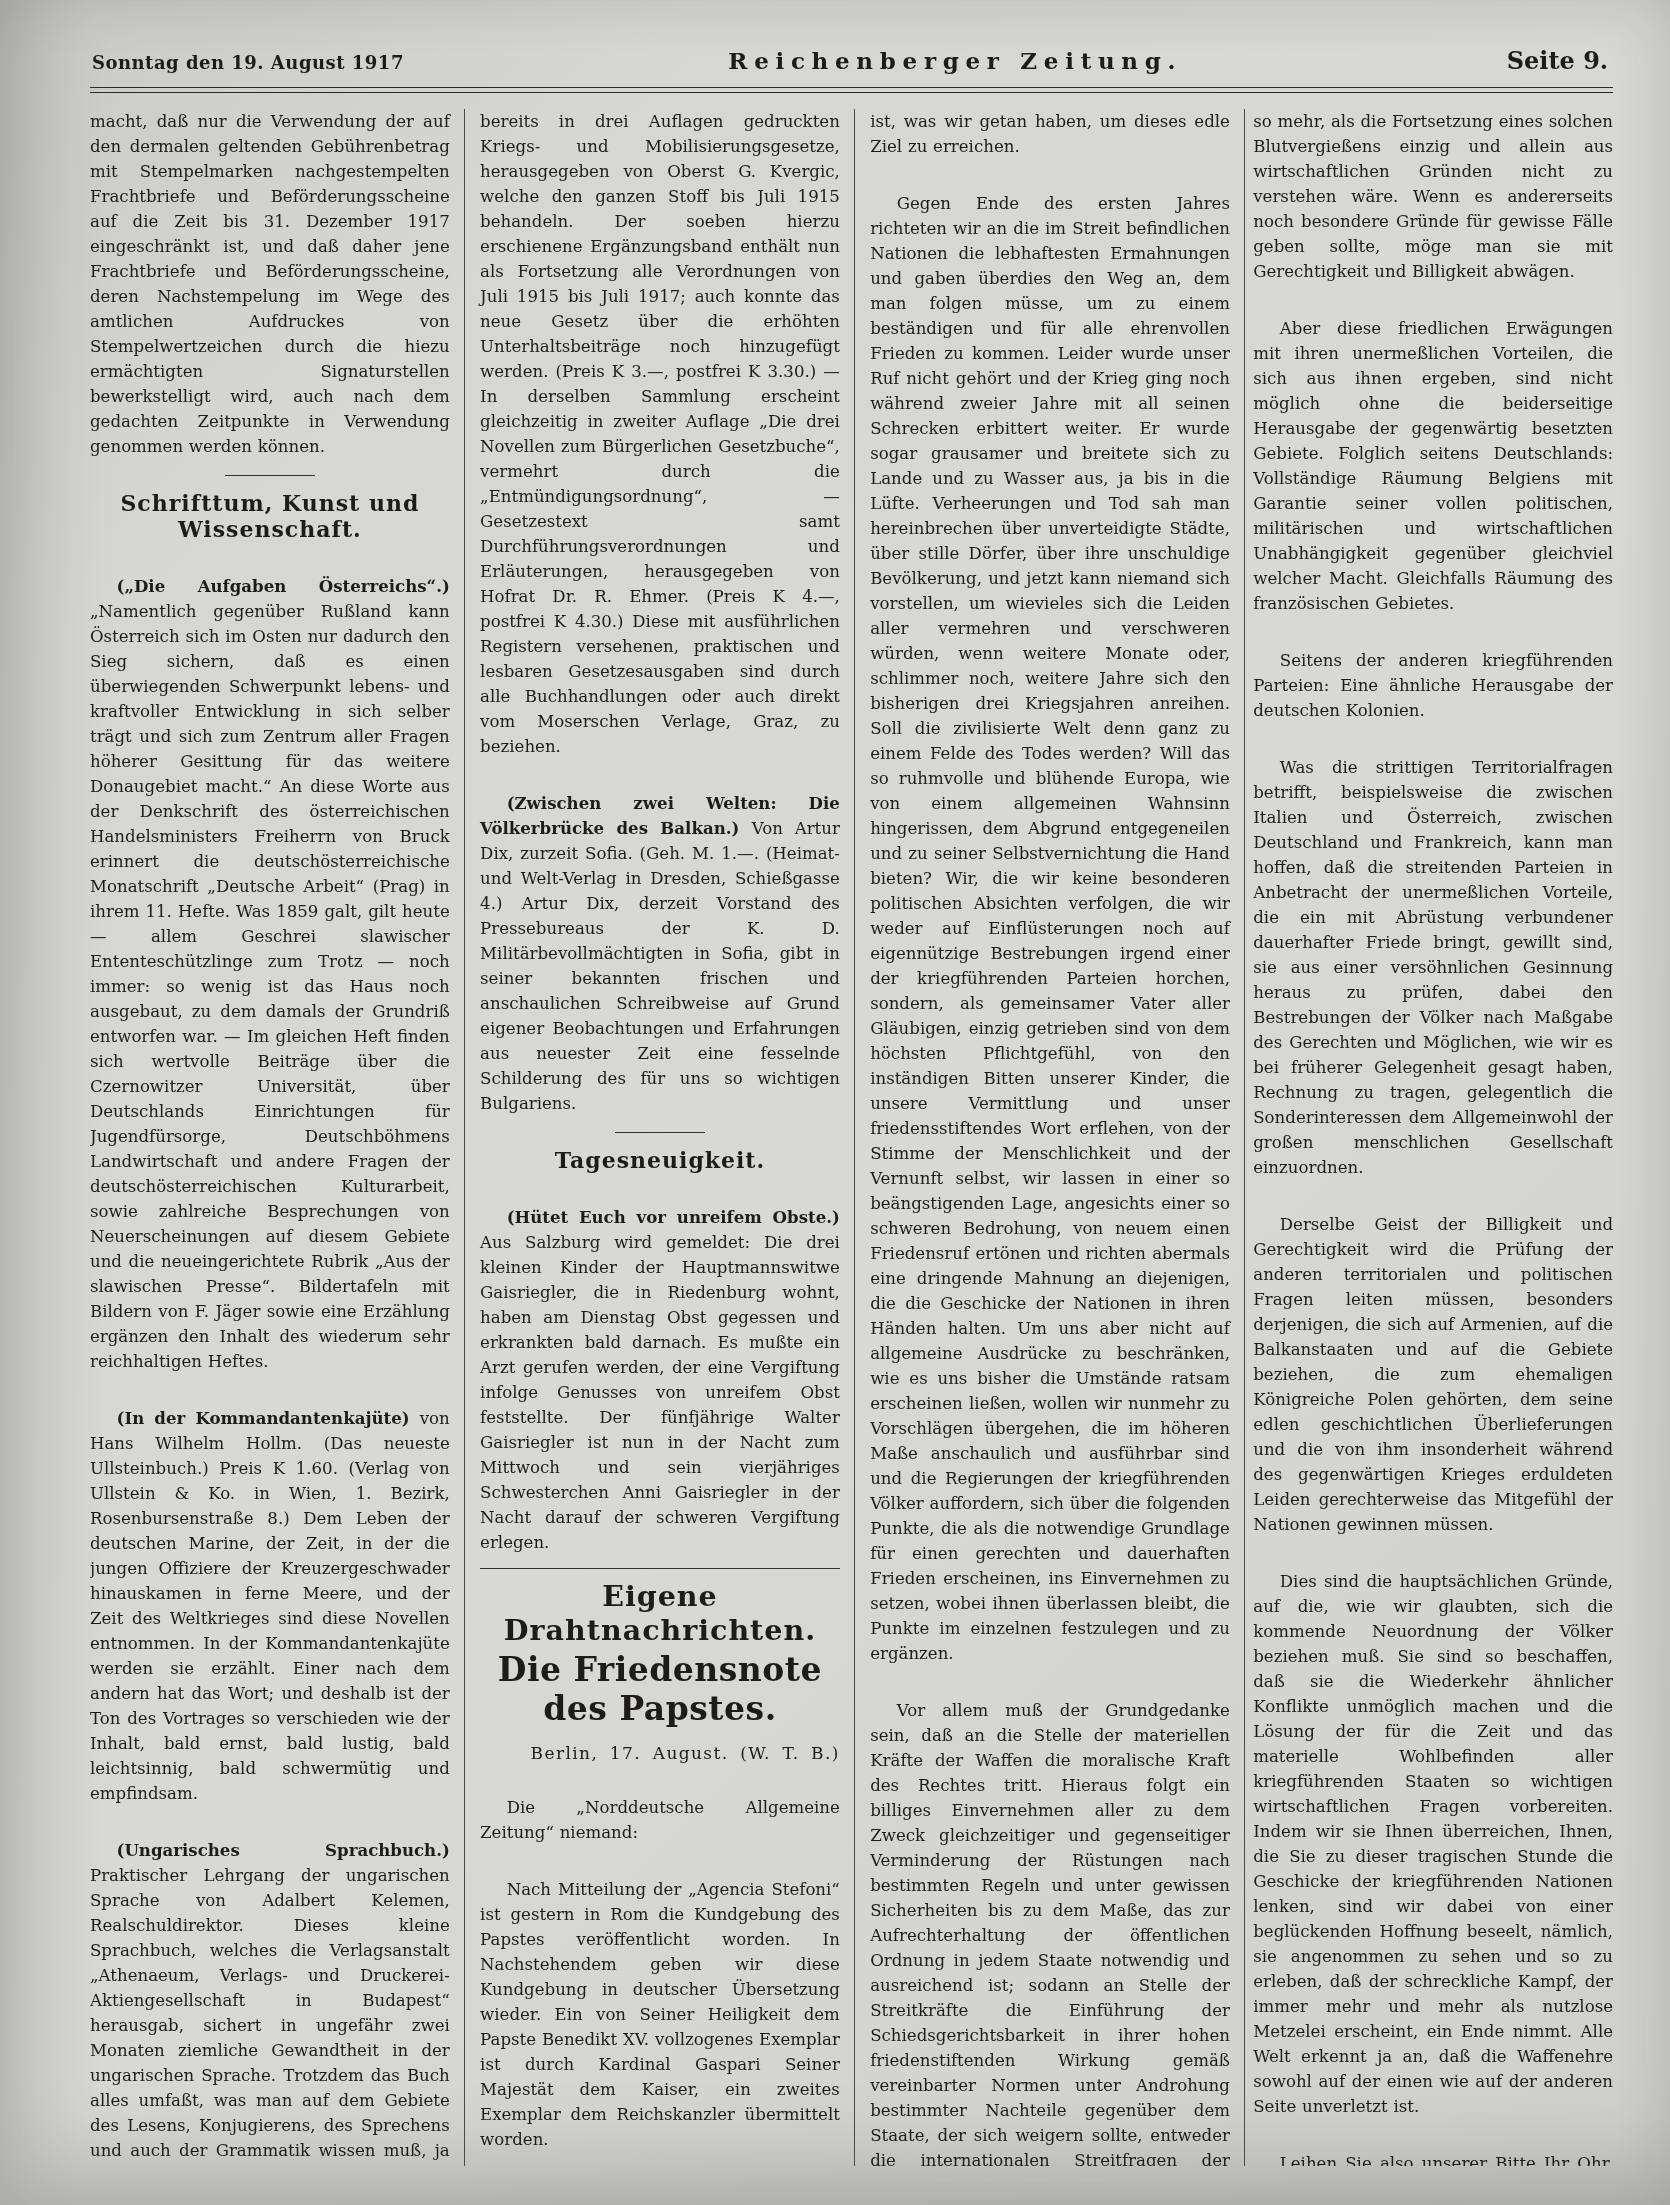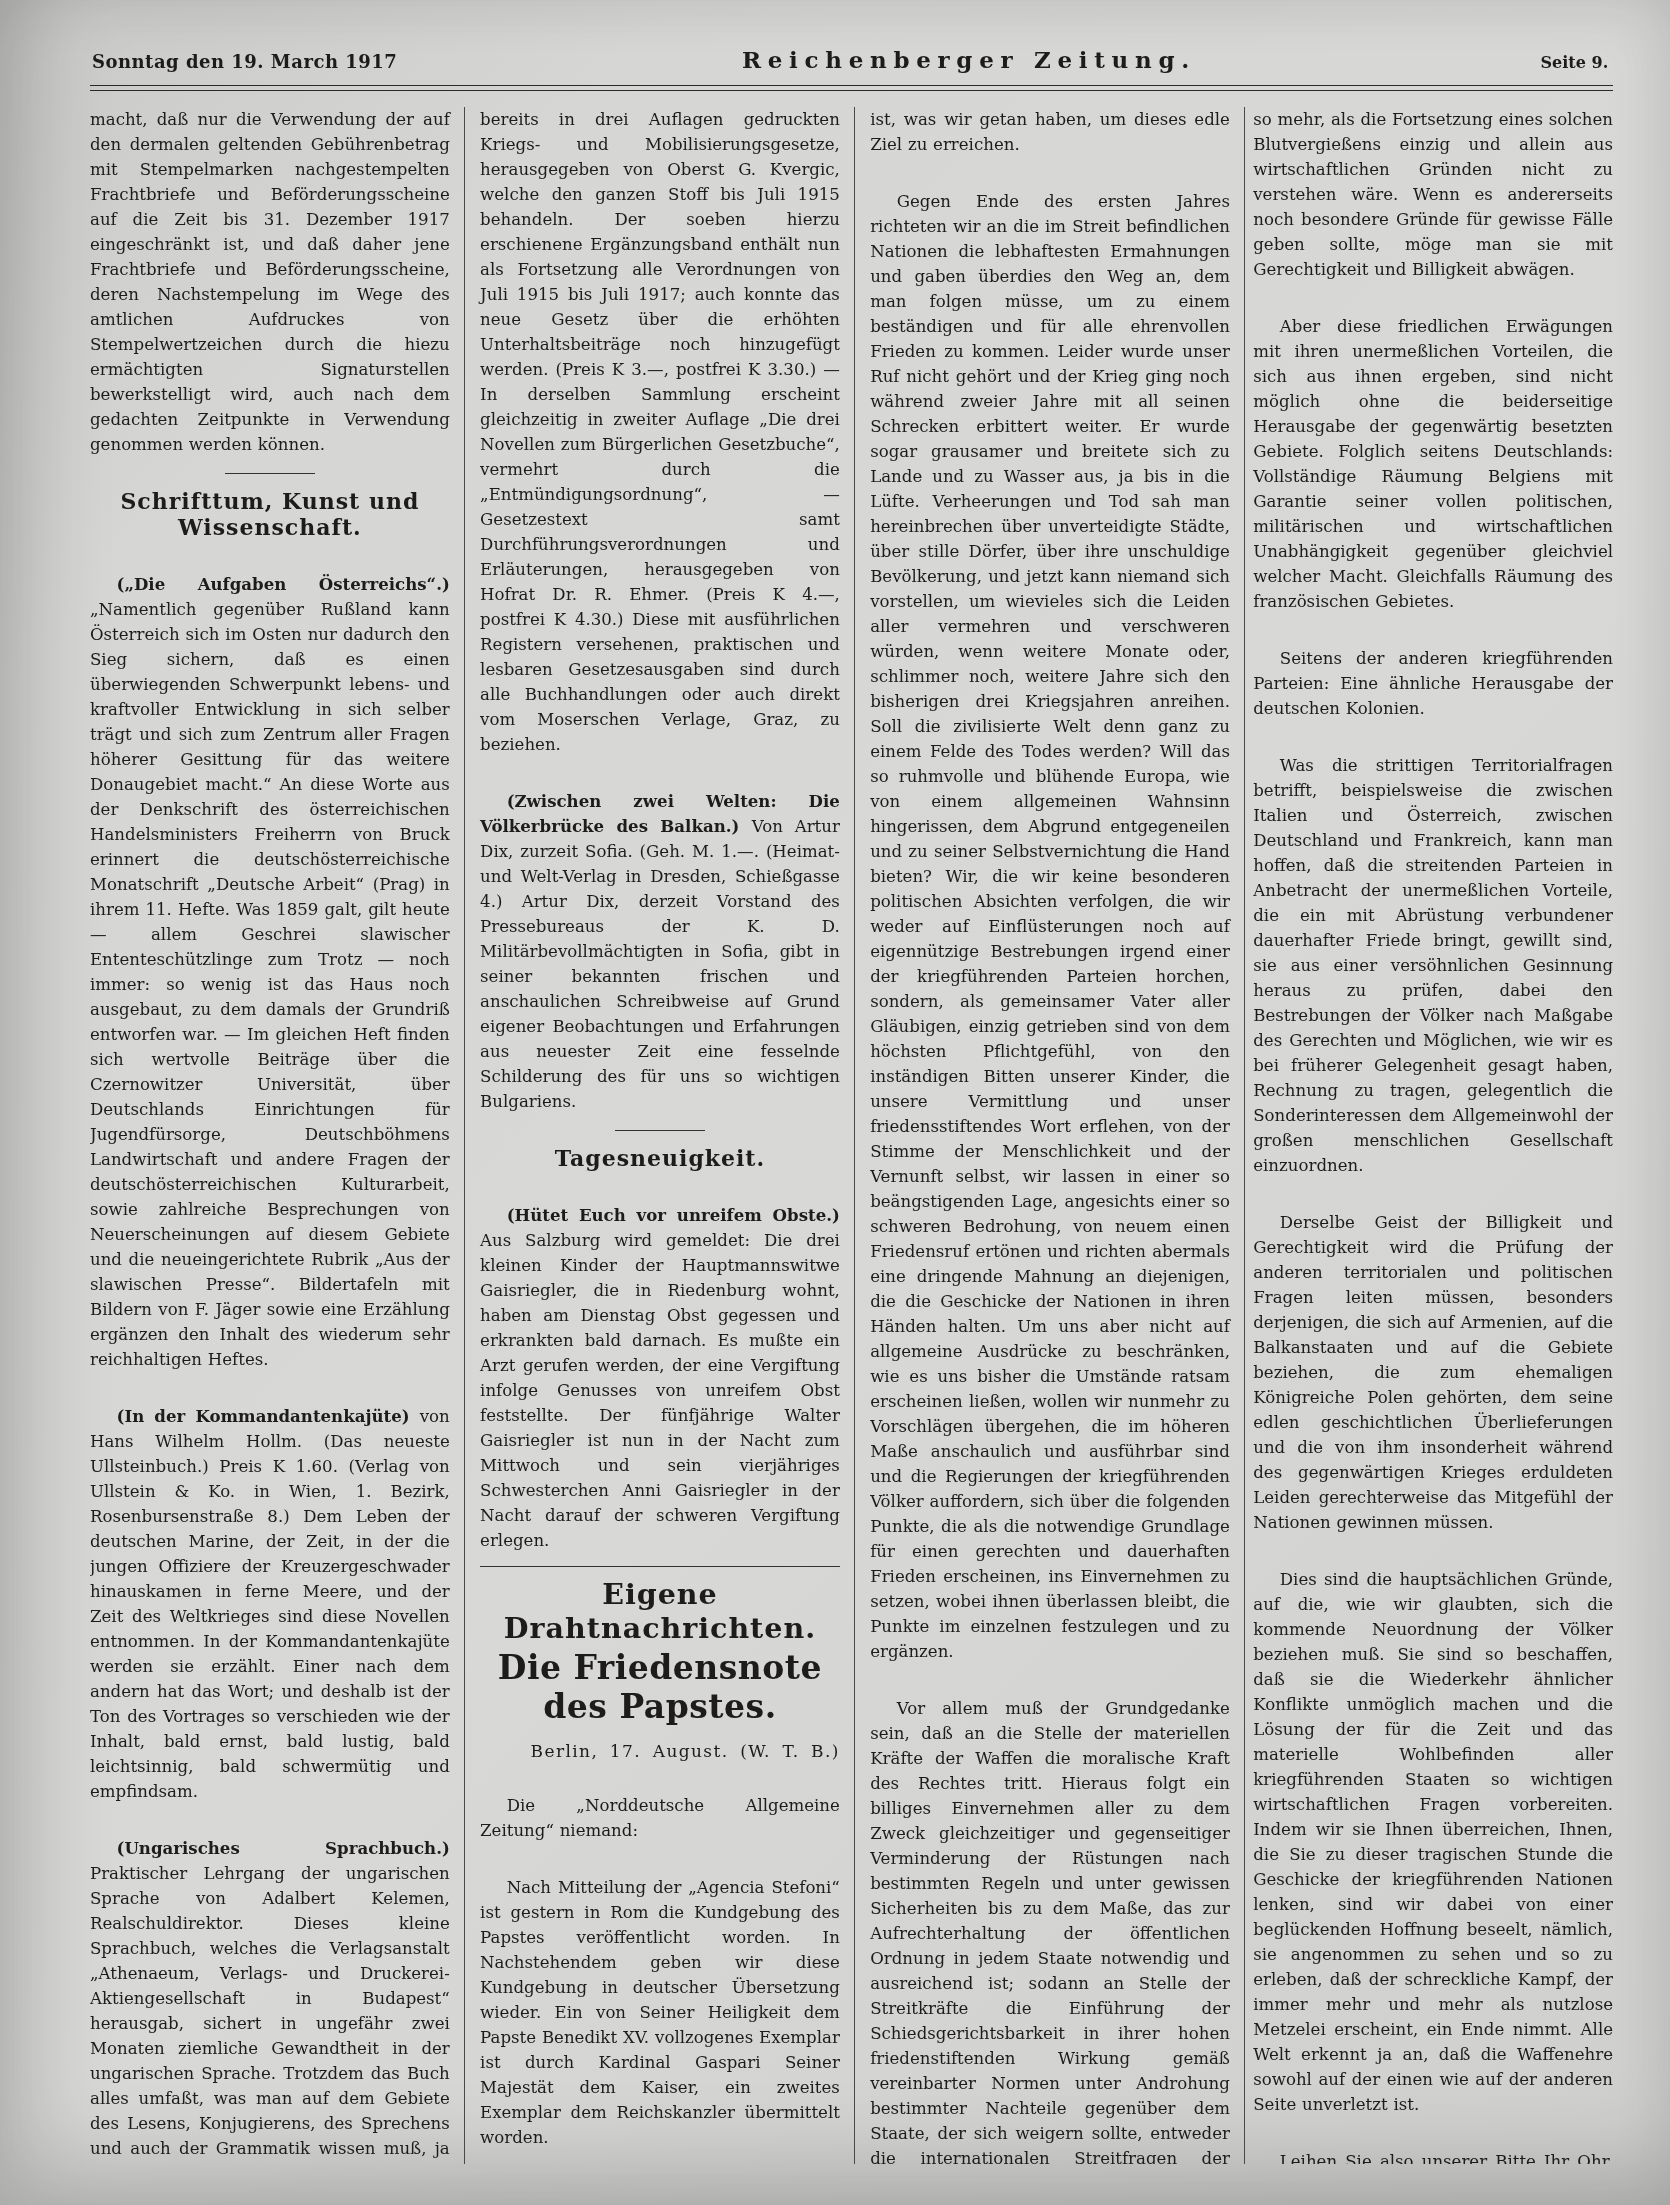--- a/index.html
+++ b/index.html
@@ -22,21 +22,21 @@
     padding: 46px 57px 19px 90px;
   }
   .masthead {
     display: flex;
     align-items: baseline;
     justify-content: space-between;
     padding: 0 4.8px 12.4px 1.9px;
   }
   .masthead .date  { font-size: 18px; font-weight: bold; letter-spacing: 0.5px; }
   .masthead .title { font-size: 23px; font-weight: bold; letter-spacing: 6.7px; }
-  .masthead .pageno { font-size: 16px; font-weight: bold; }
+  .masthead .pageno { font-size: 24px; font-weight: bold; }
   .masthead-rule {
     height: 3.8px;
     border-top: 1.9px solid #2b2a28;
     border-bottom: 1px solid #2b2a28;
     margin-bottom: 16px;
   }
   .columns {
     display: flex;
     align-items: stretch;
     height: 2057px;
@@ -104,21 +104,21 @@
     text-align: center;
     margin: 12.4px 19px 12.4px 19px;
     line-height: 27px;
   }
 </style>
 </head>
 <body>
 
 <div class="page">
   <div class="masthead">
-    <span class="date">Sonntag den 19. March 1917</span>
+    <span class="date">Sonntag den 19. August 1917</span>
     <span class="title">Reichenberger Zeitung.</span>
     <span class="pageno">Seite 9.</span>
   </div>
   <div class="masthead-rule"></div>
   <div class="columns">
     <div class="column">
         <p class="para">macht, daß nur die Verwendung der auf den dermalen geltenden Gebührenbetrag mit Stempelmarken nachgestempelten Frachtbriefe und Beförderungsscheine auf die Zeit bis 31. Dezember 1917 eingeschränkt ist, und daß daher jene Frachtbriefe und Beförderungsscheine, deren Nachstempelung im Wege des amtlichen Aufdruckes von Stempelwertzeichen durch die hiezu ermächtigten Signaturstellen bewerkstelligt wird, auch nach dem gedachten Zeitpunkte in Verwendung genommen werden können.</p>
         <div class="divider"></div>
         <h2 class="section-title">Schrifttum, Kunst und Wissenschaft.</h2>
         <p class="para indent"><span class="lead">(„Die Aufgaben Österreichs“.) </span>„Namentlich gegenüber Rußland kann Österreich sich im Osten nur dadurch den Sieg sichern, daß es einen überwiegenden Schwerpunkt lebens- und kraftvoller Entwicklung in sich selber trägt und sich zum Zentrum aller Fragen höherer Gesittung für das weitere Donaugebiet macht.“ An diese Worte aus der Denkschrift des österreichischen Handelsministers Freiherrn von Bruck erinnert die deutschösterreichische Monatschrift „Deutsche Arbeit“ (Prag) in ihrem 11. Hefte. Was 1859 galt, gilt heute — allem Geschrei slawischer Ententeschützlinge zum Trotz — noch immer: so wenig ist das Haus noch ausgebaut, zu dem damals der Grundriß entworfen war. — Im gleichen Heft finden sich wertvolle Beiträge über die Czernowitzer Universität, über Deutschlands Einrichtungen für Jugendfürsorge, Deutschböhmens Landwirtschaft und andere Fragen der deutschösterreichischen Kulturarbeit, sowie zahlreiche Besprechungen von Neuerscheinungen auf diesem Gebiete und die neueingerichtete Rubrik „Aus der slawischen Presse“. Bildertafeln mit Bildern von F. Jäger sowie eine Erzählung ergänzen den Inhalt des wiederum sehr reichhaltigen Heftes.</p>

